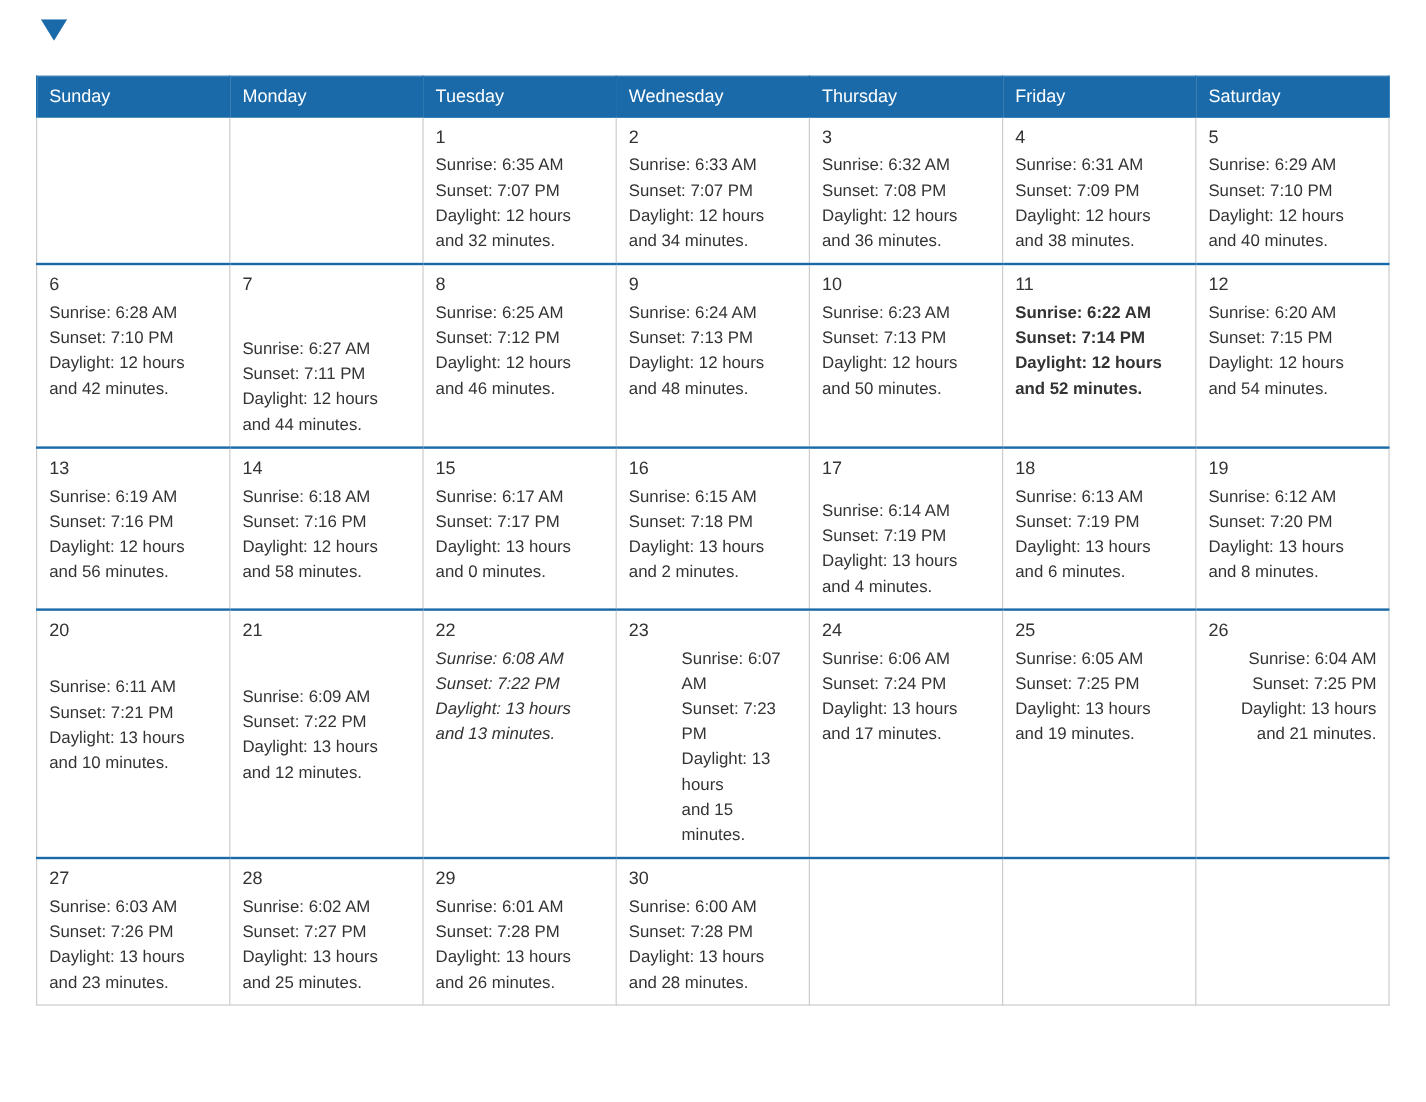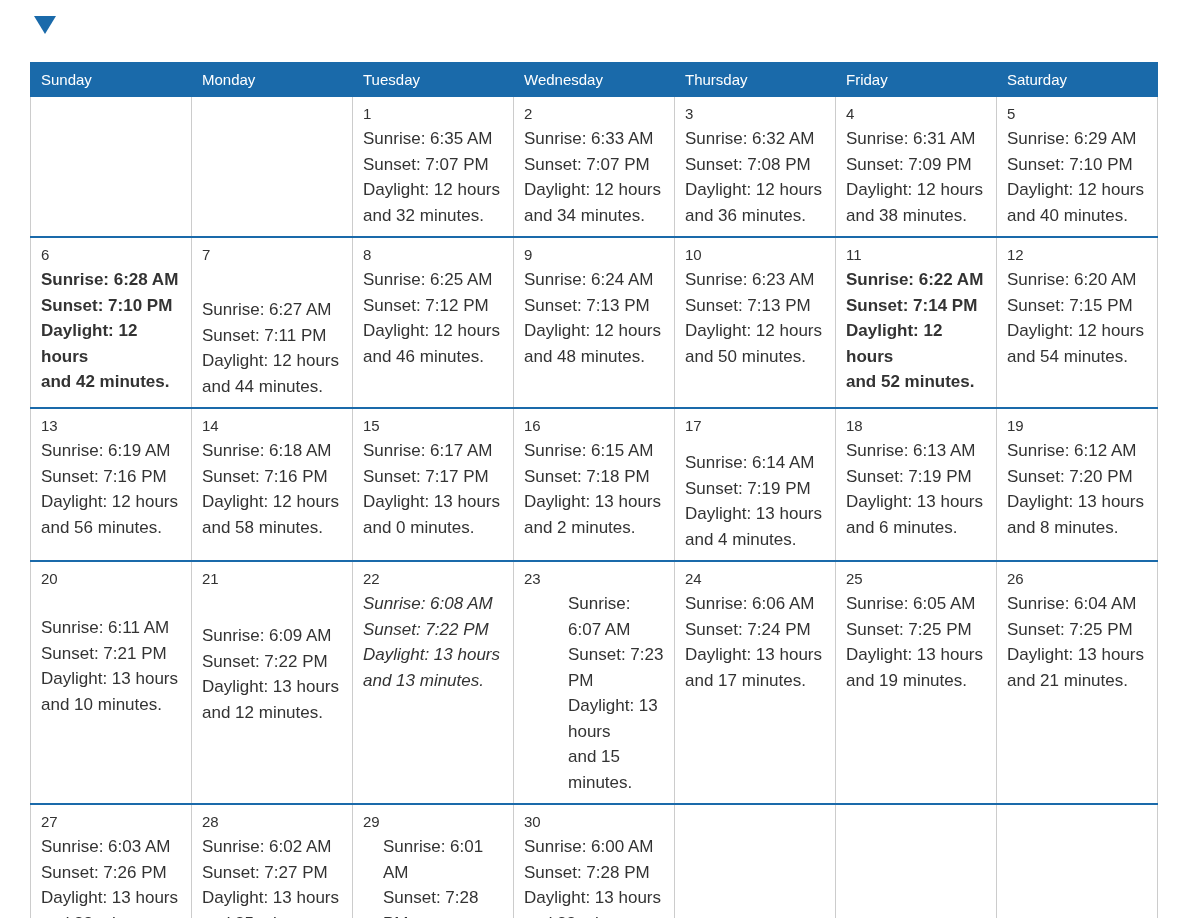--- a/index.html
+++ b/index.html
@@ -69,21 +69,21 @@
       width: 14.28%;
       min-height: 100px;
     }
     .day-num {
       font-size: 15px;
       color: #333;
       font-weight: normal;
       margin-bottom: 4px;
     }
     .day-info {
-      font-size: 17px;
+      font-size: 14px;
       color: #333;
       line-height: 1.5;
     }
     .empty-cell {
       background: #fff;
     }
     .row-divider td {
       border-top: 2px solid #1a6aaa;
     }
   </style>
@@ -156,21 +156,21 @@
           <div class="day-num">5</div>
           <div class="day-info" style="white-space: pre-line;">Sunrise: 6:29 AM
 Sunset: 7:10 PM
 Daylight: 12 hours
 and 40 minutes.</div>
         </td>
       </tr>
       <tr class="row-divider">
         <td>
           <div class="day-num">6</div>
-          <div class="day-info" style="white-space: pre-line; font-weight: bold;">Sunrise: 6:28 AM
+          <div class="day-info" style="white-space: pre-line;">Sunrise: 6:28 AM
 Sunset: 7:10 PM
 Daylight: 12 hours
 and 42 minutes.</div>
         </td>
         <td>
           <div class="day-num">7</div>
           <div class="day-info" style="white-space: pre-line; margin-top: 34px;">Sunrise: 6:27 AM
 Sunset: 7:11 PM
 Daylight: 12 hours
 and 44 minutes.</div>
@@ -300,21 +300,21 @@
         </td>
         <td>
           <div class="day-num">25</div>
           <div class="day-info" style="white-space: pre-line;">Sunrise: 6:05 AM
 Sunset: 7:25 PM
 Daylight: 13 hours
 and 19 minutes.</div>
         </td>
         <td>
           <div class="day-num">26</div>
-          <div class="day-info" style="white-space: pre-line;">Sunrise: 6:04 AM
+          <div class="day-info" style="white-space: pre-line; text-align: right;">Sunrise: 6:04 AM
 Sunset: 7:25 PM
 Daylight: 13 hours
 and 21 minutes.</div>
         </td>
       </tr>
       <tr class="row-divider">
         <td>
           <div class="day-num">27</div>
           <div class="day-info" style="white-space: pre-line;">Sunrise: 6:03 AM
 Sunset: 7:26 PM
@@ -323,21 +323,21 @@
         </td>
         <td>
           <div class="day-num">28</div>
           <div class="day-info" style="white-space: pre-line;">Sunrise: 6:02 AM
 Sunset: 7:27 PM
 Daylight: 13 hours
 and 25 minutes.</div>
         </td>
         <td>
           <div class="day-num">29</div>
-          <div class="day-info" style="white-space: pre-line; margin-left: 20px;">Sunrise: 6:01 AM
+          <div class="day-info" style="white-space: pre-line;">Sunrise: 6:01 AM
 Sunset: 7:28 PM
 Daylight: 13 hours
 and 26 minutes.</div>
         </td>
         <td>
           <div class="day-num">30</div>
           <div class="day-info" style="white-space: pre-line;">Sunrise: 6:00 AM
 Sunset: 7:28 PM
 Daylight: 13 hours
 and 28 minutes.</div>

